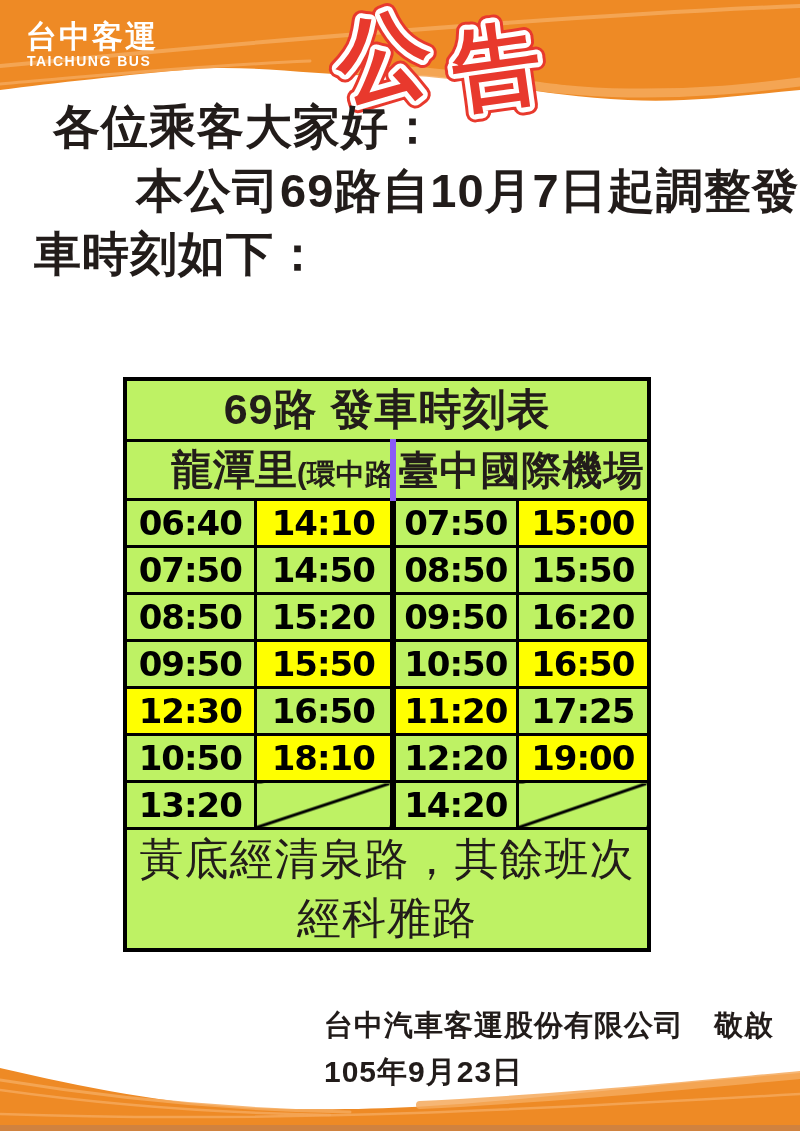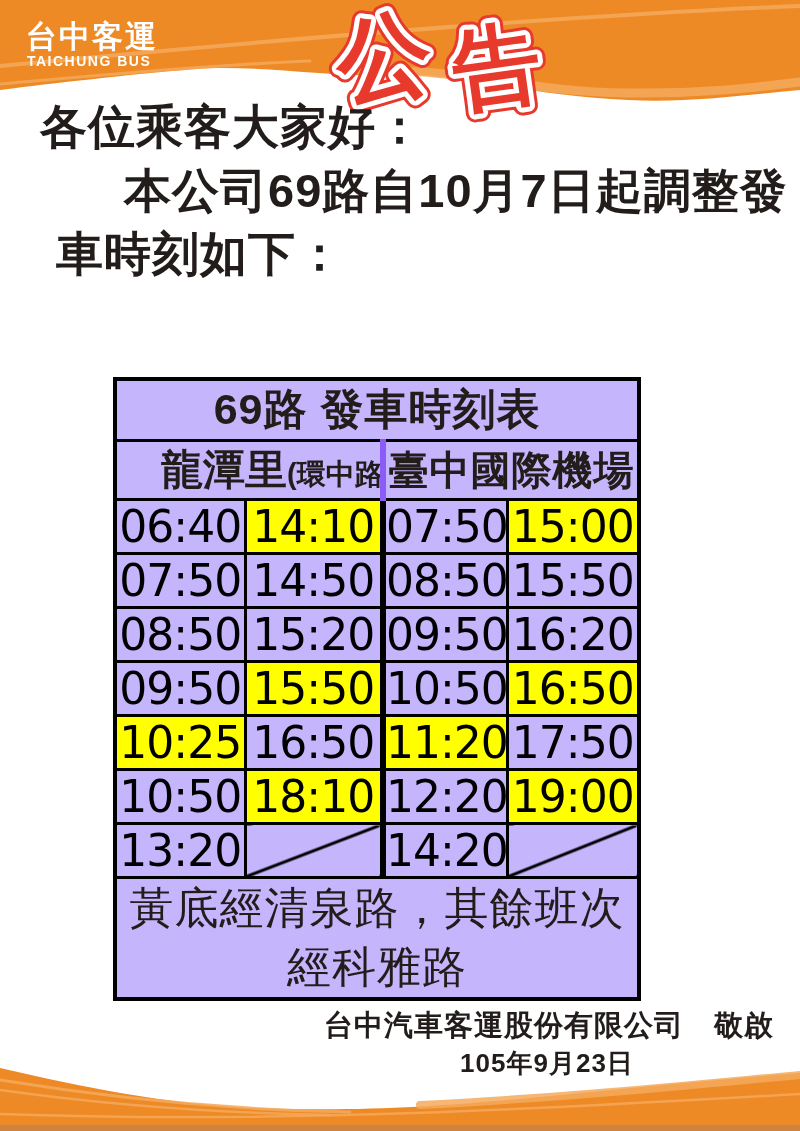--- a/index.html
+++ b/index.html
@@ -19,50 +19,50 @@
   .o-stripe{fill:none;stroke:var(--orange-light);stroke-linecap:round;}
   .o-deep{fill:var(--orange-deep);}
   .logo-zh{font:bold 31px "Liberation Sans",sans-serif;fill:#fff;letter-spacing:2px;}
   .logo-en{font:bold 14px "Liberation Sans",sans-serif;fill:#fff;letter-spacing:1.5px;}
   .gg{font-family:"Liberation Sans",sans-serif;font-weight:bold;}
   .gg-outer{fill:none;stroke:var(--red);stroke-width:16;stroke-linejoin:round;}
   .gg-white{fill:none;stroke:#fff;stroke-width:10;stroke-linejoin:round;}
   .gg-fill{fill:var(--red);stroke:none;}
   .bodyline{position:absolute;font-weight:bold;font-size:47px;line-height:1.08;
     letter-spacing:1px;white-space:nowrap;}
-  .greet{left:40px;top:102px;}
-  .l2{left:124px;top:166px;}
-  .l3{left:56px;top:229px;}
+  .greet{left:53px;top:102px;}
+  .l2{left:136px;top:166px;}
+  .l3{left:34px;top:229px;}
   table.timetable{
-    position:absolute;left:113px;top:377px;width:461px;
-    border-collapse:collapse;table-layout:fixed;background:#c4b5fd;
+    position:absolute;left:123px;top:377px;width:461px;
+    border-collapse:collapse;table-layout:fixed;background:#bef264;
     border:4px solid #000;
   }
   .timetable td,.timetable th{border:3px solid #000;text-align:center;vertical-align:middle;
     padding:0;overflow:hidden;}
   .c1{width:130px;}.c2{width:138px;}.c3{width:124px;}.c4{width:132px;}
   .t-title{font-size:43px;font-weight:bold;height:42px;letter-spacing:1px;}
   .t-head{height:47px;font-weight:bold;white-space:nowrap;}
   .h-main{font-size:42px;margin-left:44px;}
   .h-sub{font-size:29px;}
   .h-right{font-size:40px;letter-spacing:1px;}
   td.time{
     height:47px;font-family:"DejaVu Sans","Liberation Sans",sans-serif;
-    font-weight:normal;font-size:44px;letter-spacing:-1px;color:#000;
+    font-weight:bold;font-size:34px;letter-spacing:-1px;color:#000;
   }
   td.hl{background:var(--yellow);}
   td.mid{border-left:6px solid #000;}
   th.mid{border-left:6px solid #8b5cf6;}
   td.diag{background-image:linear-gradient(to bottom right,
     transparent calc(50% - 2px), #000 calc(50% - 1px),
     #000 calc(50% + 1px), transparent calc(50% + 2px));}
   .t-note{font-size:44px;font-weight:normal;height:53px;letter-spacing:1px;}
-  .footer{position:absolute;right:26px;top:1006px;text-align:center;font-weight:bold;}
+  .footer{position:absolute;right:26px;top:1006px;text-align:left;font-weight:bold;}
   .company{font-size:29px;letter-spacing:1px;}
-  .date{font-size:26px;padding-right:4px;letter-spacing:1px;}
+  .date{font-size:30px;margin-top:6px;padding-right:4px;letter-spacing:1px;}
 </style>
 </head>
 <body>
 
 <svg class="hdr-svg" width="800" height="135" viewBox="0 0 800 135">
   <path class="o-main" d="M0,0 H800 V90 C745,95 690,103 628,100 C520,95 455,72 395,75 C330,78 255,64 195,69 C125,75 55,83 0,90 Z"></path>
   <path class="o-stripe" d="M0,66 C250,42 550,16 800,6" stroke-width="4" opacity="0.85"></path>
   <path class="o-stripe" d="M0,84 C95,76 190,66 310,61" stroke-width="3" opacity="0.8"></path>
   <path class="o-stripe" d="M340,70 C460,66 520,92 628,93 C700,94 752,88 800,82" stroke-width="9" opacity="0.85"></path>
   <text class="logo-zh" x="26" y="47">台中客運</text>
@@ -120,24 +120,24 @@
         <td class="time mid">09:50</td>
         <td class="time">16:20</td>
       </tr>
       <tr>
         <td class="time">09:50</td>
         <td class="time hl">15:50</td>
         <td class="time mid">10:50</td>
         <td class="time hl">16:50</td>
       </tr>
       <tr>
-        <td class="time hl">10:25</td>
+        <td class="time hl">12:30</td>
         <td class="time">16:50</td>
         <td class="time hl mid">11:20</td>
-        <td class="time">17:50</td>
+        <td class="time">17:25</td>
       </tr>
       <tr>
         <td class="time">10:50</td>
         <td class="time hl">18:10</td>
         <td class="time mid">12:20</td>
         <td class="time hl">19:00</td>
       </tr>
       <tr>
         <td class="time">13:20</td>
         <td class="time diag"></td>

